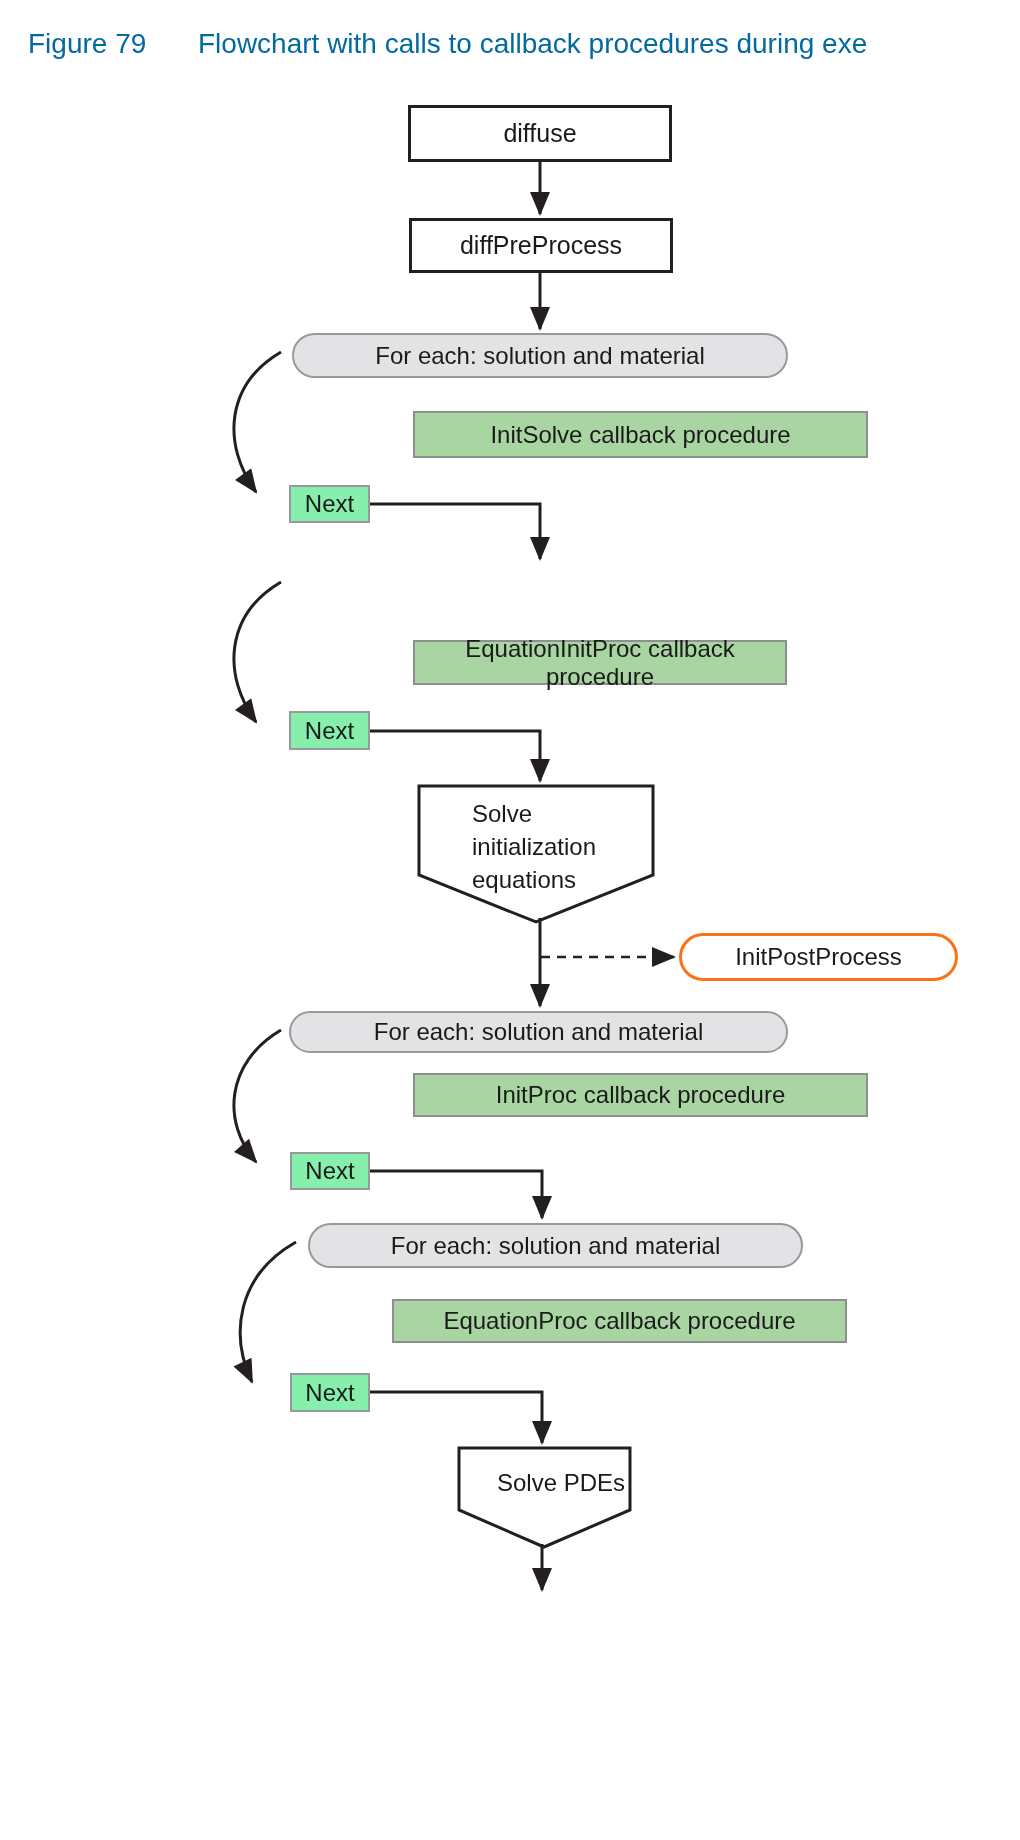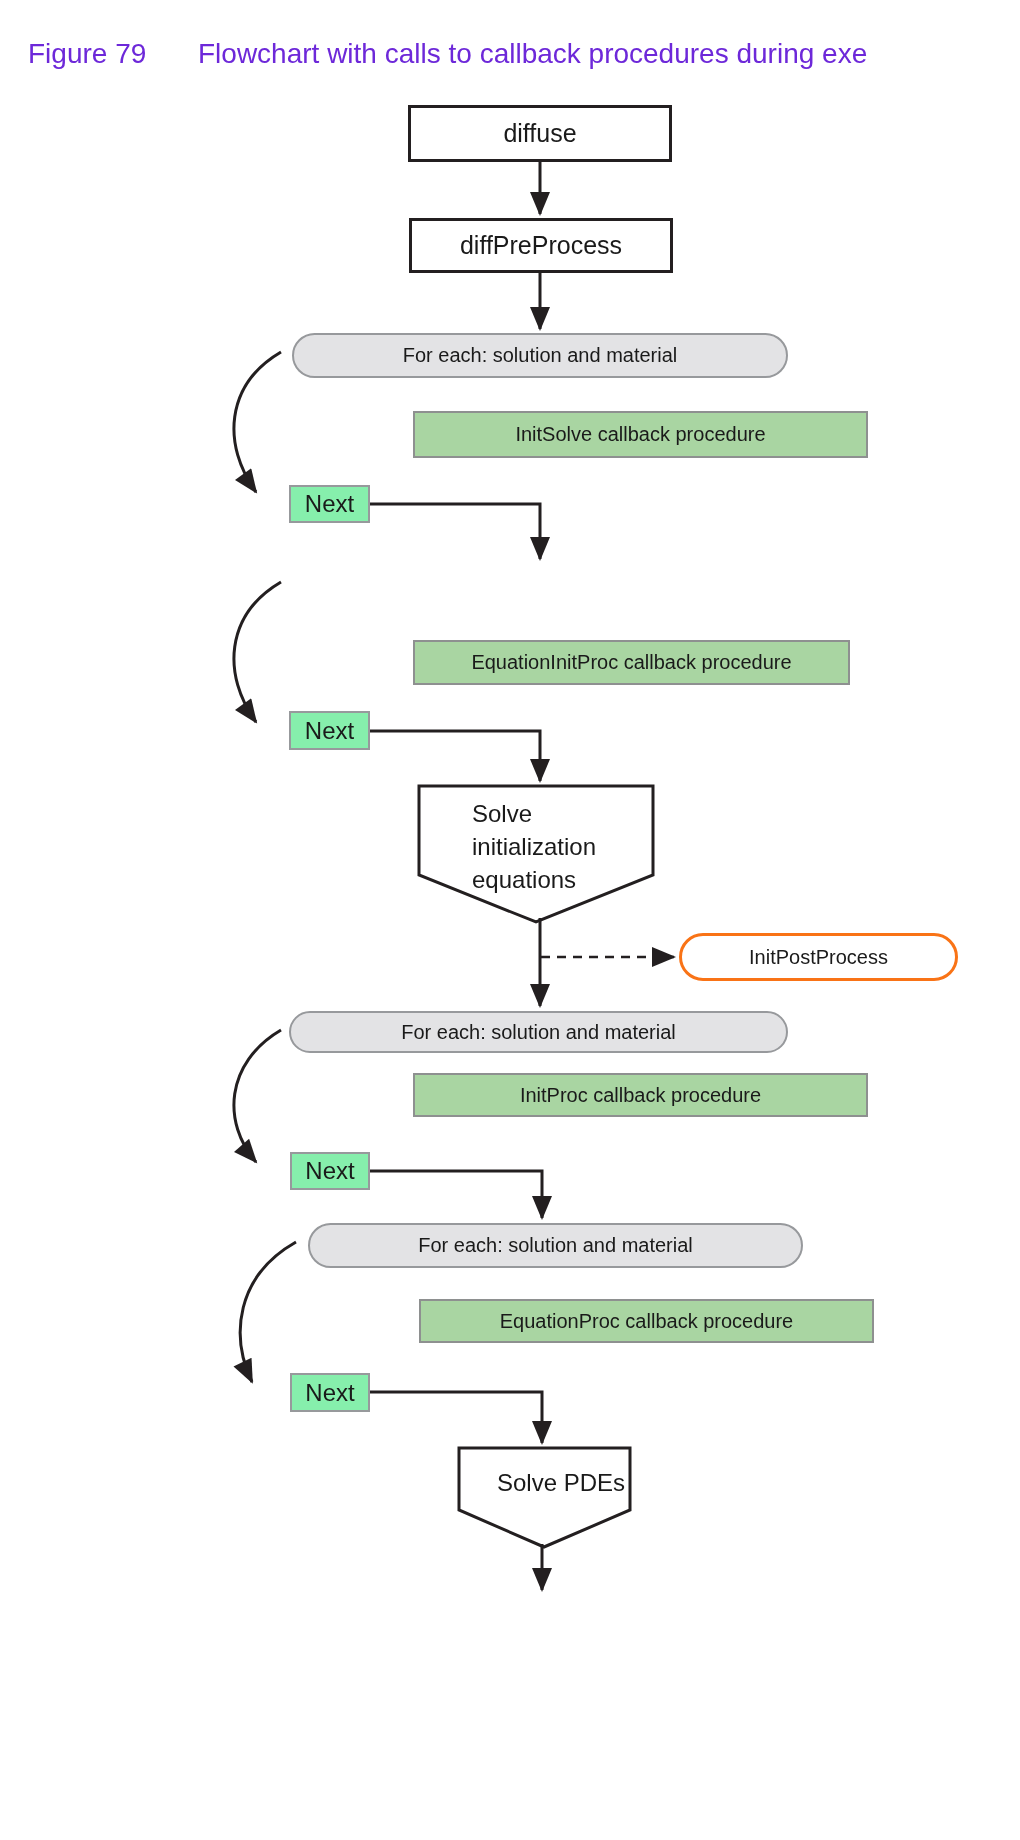--- a/index.html
+++ b/index.html
@@ -7,37 +7,37 @@
     position:relative;
     width:1020px;
     height:1840px;
     background:#ffffff;
     font-family:"Liberation Sans", sans-serif;
     color:#1a1a1a;
     overflow:hidden;
   }
   .figtitle{
     position:absolute;
-    top:38px;
+    top:28px;
     left:28px;
     font-size:28px;
     line-height:32px;
     white-space:nowrap;
-    color:#6d28d9;
+    color:#0369a1;
   }
   .figtitle .fig-caption{position:absolute;left:170px;top:0;}
   svg.layer{position:absolute;left:0;top:0;}
   .node{
     position:absolute;
     display:flex;
     align-items:center;
     justify-content:center;
     box-sizing:border-box;
     text-align:center;
-    font-size:20px;
+    font-size:24px;
     line-height:1.15;
   }
   .box{
     background:#ffffff;
     border:3px solid #231f20;
     font-size:25px;
   }
   .stadium{
     background:#e3e3e5;
     border:2px solid #97999c;
@@ -119,21 +119,21 @@
 
   <div class="node green" style="left:413px;top:411px;width:455px;height:47px;">
     <span>InitSolve callback procedure</span>
   </div>
 
   <div class="node nextbox" style="left:289px;top:485px;width:81px;height:38px;">
     <span>Next</span>
   </div>
 
 
-  <div class="node green" style="left:413px;top:640px;width:437px;height:45px;">
+  <div class="node green" style="left:413px;top:640px;width:374px;height:45px;">
     <span>EquationInitProc callback procedure</span>
   </div>
 
   <div class="node nextbox" style="left:289px;top:711px;width:81px;height:39px;">
     <span>Next</span>
   </div>
 
   <div class="ptext left" style="left:472px;top:797px;width:180px;">Solve
 initialization
 equations</div>
@@ -151,21 +151,21 @@
   </div>
 
   <div class="node nextbox" style="left:290px;top:1152px;width:80px;height:38px;">
     <span>Next</span>
   </div>
 
   <div class="node stadium" style="left:308px;top:1223px;width:495px;height:45px;">
     <span>For each: solution and material</span>
   </div>
 
-  <div class="node green" style="left:419px;top:1299px;width:455px;height:44px;">
+  <div class="node green" style="left:392px;top:1299px;width:455px;height:44px;">
     <span>EquationProc callback procedure</span>
   </div>
 
   <div class="node nextbox" style="left:290px;top:1373px;width:80px;height:39px;">
     <span>Next</span>
   </div>
 
   <div class="ptext center" style="left:459px;top:1466px;width:204px;">Solve PDEs</div>
 
 

